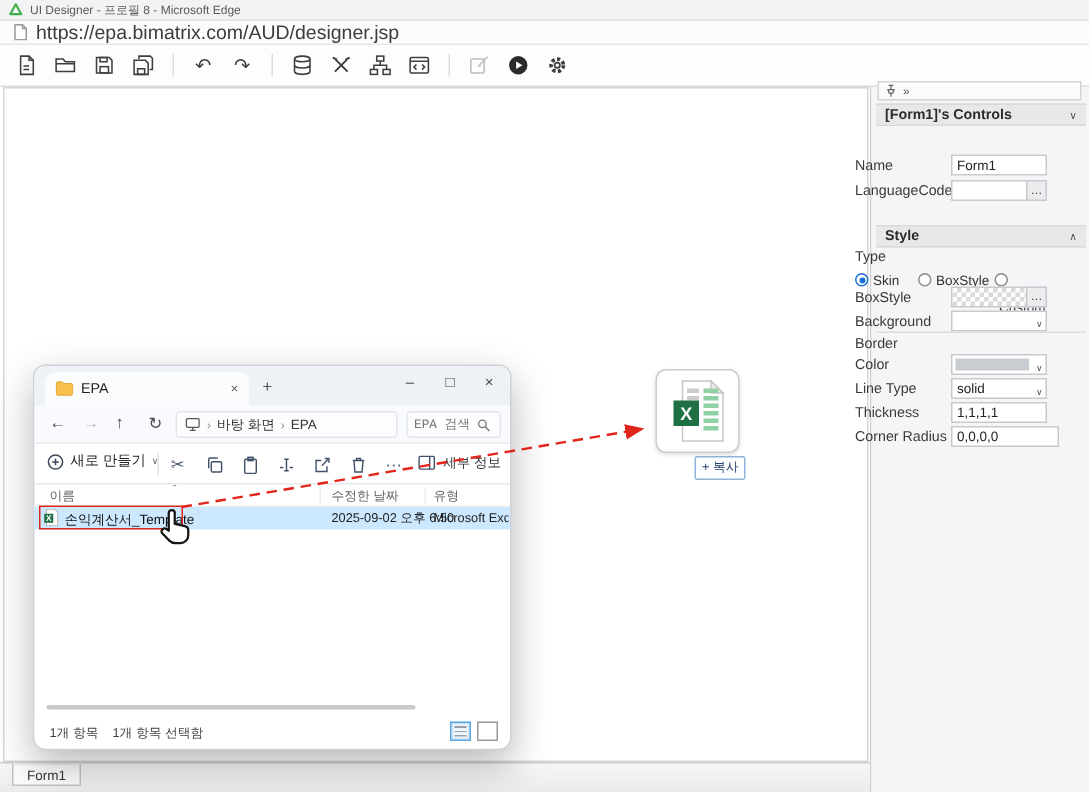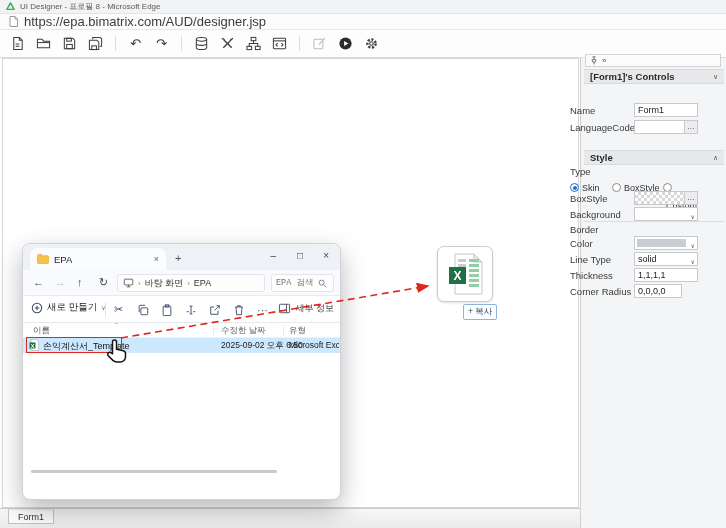--- a/index.html
+++ b/index.html
@@ -258,21 +258,21 @@
         <span class="swatch"></span>
         <span class="caret">∨</span>
       </span>
   </div>
   <div class="abs prow" style="top:268px;">
     <span class="plbl">Thickness</span>
     <span class="pin" style="left:70px;width:64px;">1,1,1,1</span>
   </div>
   <div class="abs prow" style="top:284px;">
     <span class="plbl">Corner Radius</span>
-    <span class="pin" style="left:70px;width:48px;">0,0,0,0</span>
+    <span class="pin" style="left:70px;width:72px;">0,0,0,0</span>
   </div>
 
   <div class="abs bottombar"></div>
   <div class="abs formtab">Form1</div>
 
   <div class="abs droptarget">
     <span>
       <svg width="36" height="42" viewBox="0 0 36 42">
         <path d="M8 1 h19 l8 8 V41 H8 Z" fill="#fff" stroke="#c6c6c6"></path>
         <path d="M27 1 l8 8 h-8 Z" fill="#ededed" stroke="#c6c6c6"></path>
@@ -410,20 +410,28 @@
           </svg>
       </span>
       <span class="abs" style="left:20px;top:2px;">손익계산서_Template</span>
       <span class="abs" style="left:198px;top:2px;font-size:8.5px;color:#222;">2025-09-02 오후 6:50</span>
       <span class="abs" style="left:266px;top:2px;font-size:8.5px;color:#222;width:50px;overflow:hidden;white-space:nowrap;">Microsoft Excel</span>
     </div>
     <div class="abs redbox"></div>
 
     <div class="abs xscroll"></div>
 
+    <div class="abs xstatus">
+      <span class="abs" style="left:10px;top:6px;">1개 항목</span>
+      <span class="abs" style="left:52px;top:6px;">1개 항목 선택함</span>
+      <span class="vico sel" style="right:26px;">
+          <span class="bars"></span>
+        </span>
+      <span class="vico" style="right:8px;"></span>
+    </div>
   </div>
 
   <svg class="abs overlay" viewBox="0 0 726 528">
     <defs>
       <marker id="ah" markerWidth="9" markerHeight="8" refX="7" refY="3.2" orient="auto">
         <path d="M0,0 L8,3.2 L0,6.4 Z" style="fill:var(--red,#e1251b)"></path>
       </marker>
     </defs>
     <line x1="121" y1="338" x2="428" y2="286" style="stroke:var(--red,#e1251b)" stroke-width="1.6" stroke-dasharray="7 4.5" marker-end="url(#ah)"></line>
   </svg>

